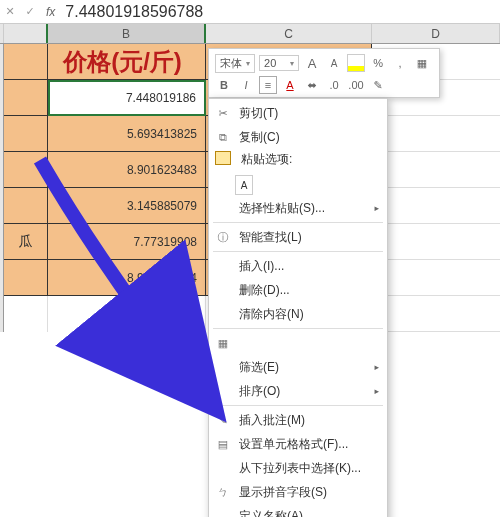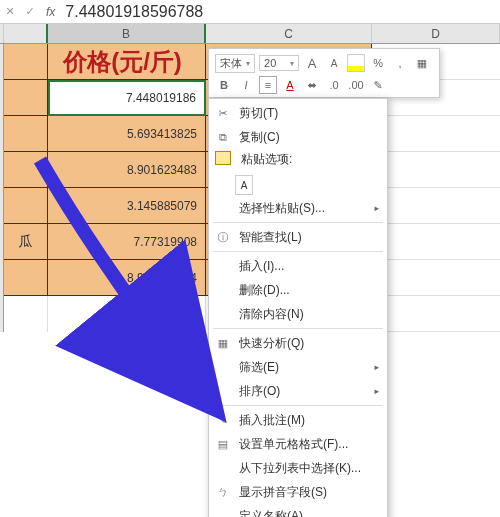--- a/index.html
+++ b/index.html
@@ -181,21 +181,20 @@
     </div>
   <div class="cm-item">
       <span>删除(D)...</span>
     </div>
   <div class="cm-item">
       <span>清除内容(N)</span>
     </div>
   <div class="cm-sep"></div>
   <div class="cm-item">
       <span class="cm-ico">▦</span>
-      <span>快速分析(Q)</span>
     </div>
   <div class="cm-item sub">
       <span>筛选(E)</span>
     </div>
   <div class="cm-item sub">
       <span>排序(O)</span>
     </div>
   <div class="cm-sep"></div>
   <div class="cm-item">
       <span class="cm-ico">✎</span>

